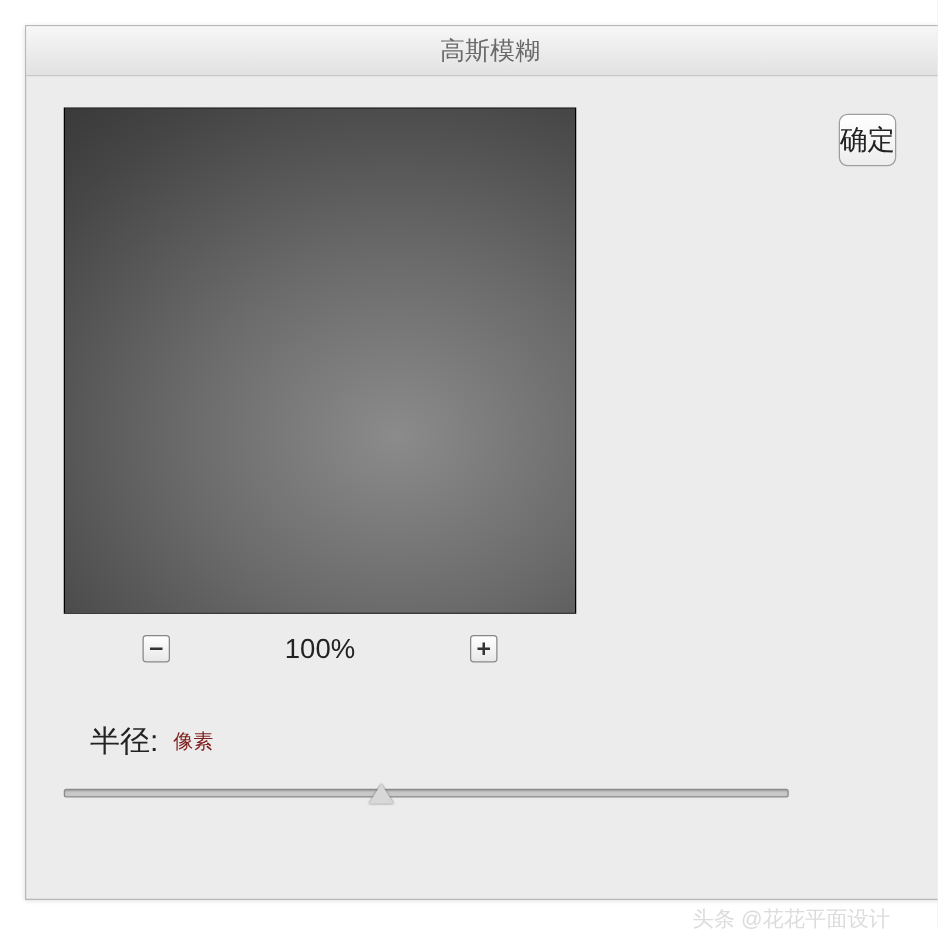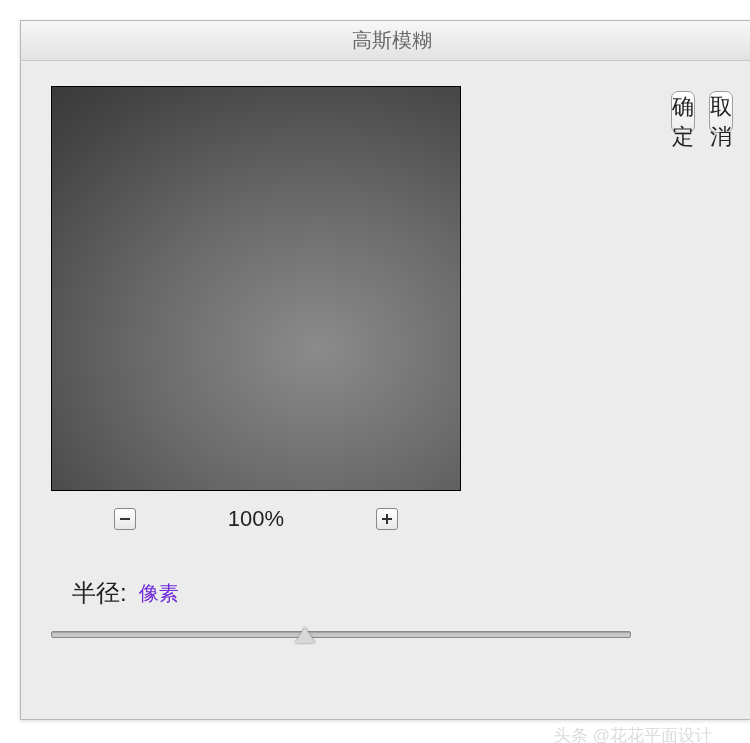--- a/index.html
+++ b/index.html
@@ -71,21 +71,21 @@
     .radius-label { font-size: 24px; color: #222; }
     .radius-input {
       width: 120px;
       height: 38px;
       font-size: 24px;
       padding: 2px 8px;
       border: 1px solid #9a9a9a;
       background: #fff;
       box-shadow: inset 0 1px 2px rgba(0,0,0,0.15);
     }
-    .radius-unit { font-size: 20px; color: #6d28d9; }
+    .radius-unit { font-size: 16px; color: #7f1d1d; }
     .slider-wrap { margin-top: 22px; width: 580px; }
     .slider-track {
       height: 7px;
       background: #c8c8c8;
       border: 1px solid #8a8a8a;
       border-radius: 2px;
       box-shadow: inset 0 1px 1px rgba(0,0,0,0.2);
       position: relative;
     }
     .slider-thumb {
@@ -167,17 +167,16 @@
       </div>
       <div class="slider-wrap">
         <div class="slider-track">
           <div class="slider-thumb"></div>
         </div>
       </div>
     </div>
     <div class="right">
       <button class="action-btn">确定</button>
       <div class="side-spacer"></div>
-      <button class="action-btn">取消</button>
     </div>
   </div>
 </div>
 <div class="watermark">头条 @花花平面设计</div>
 
 </body></html>

